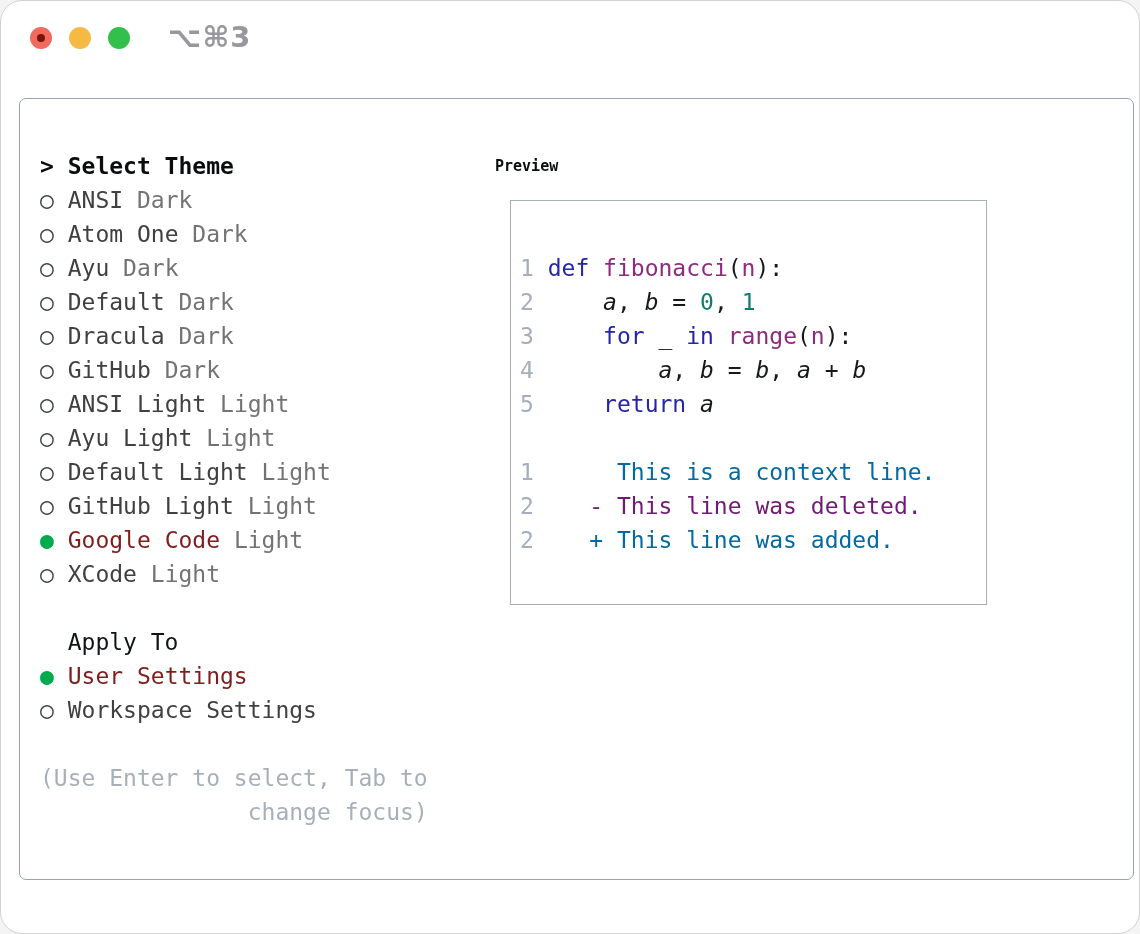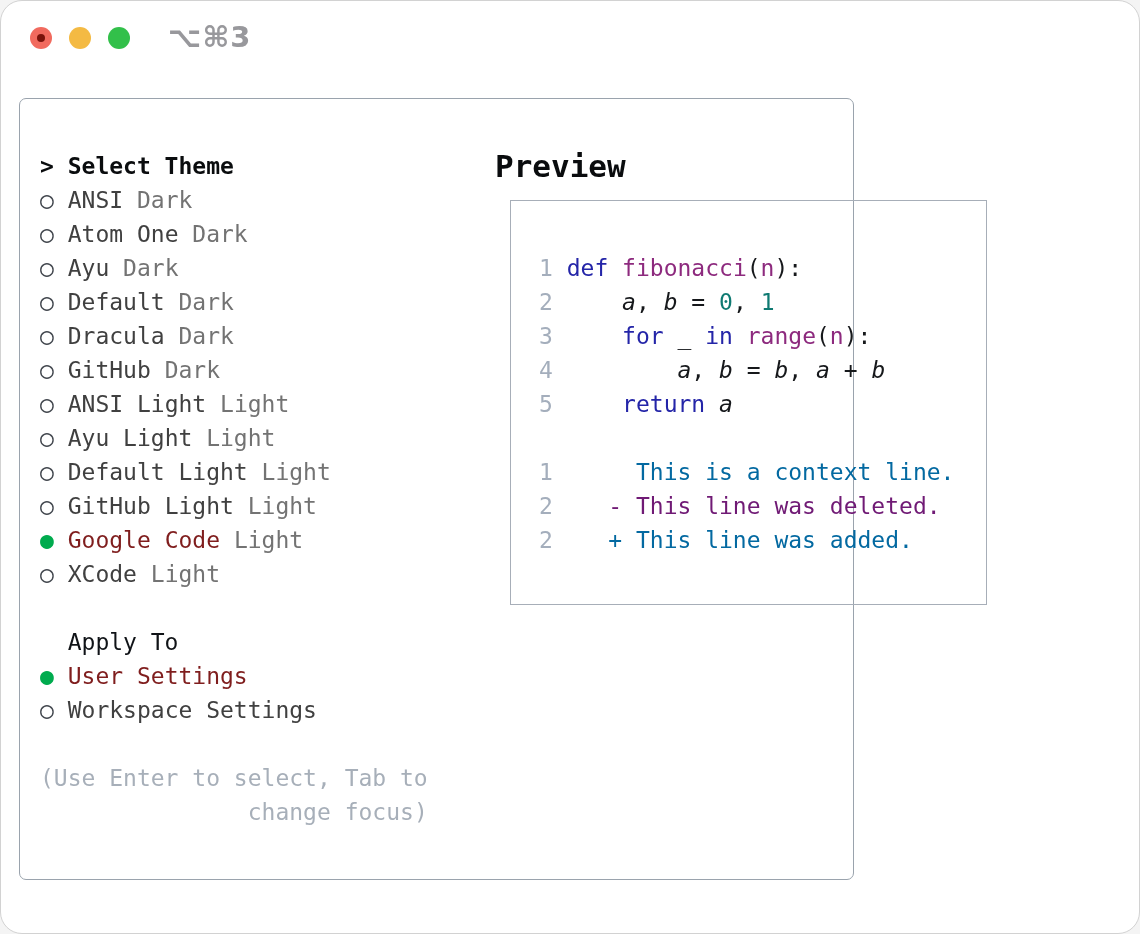--- a/index.html
+++ b/index.html
@@ -23,44 +23,44 @@
   }
   .light.yellow{ background:#f4ba43; }
   .light.green { background:#32c04a; }
   .win-title {
     position:absolute; left:167px; top:19px;
     font-family:"DejaVu Sans", "DejaVu Sans Mono", sans-serif;
     font-size:29px; font-weight:bold; color:#98989c; letter-spacing:1px;
   }
   
   .panel {
-    position:absolute; left:18px; top:97px; width:835px; height:782px;
+    position:absolute; left:18px; top:97px; width:1115px; height:782px;
     border:1.5px solid #9aa3ad; border-radius:7px; box-sizing:border-box;
     background:#ffffff;
   }
   .left-col {
     position:absolute; left:20px; top:50px;
     font-size:23px; line-height:34px; white-space:pre;
   }
   .row { height:34px; }
   .hd      { font-weight:bold; color:#0a0c0e; }
   .bullet  { color:#43484f; }
   .bullet.sel { color:#00ab4e; }
   .name    { color:#404040; }
   .name.sel{ color:#7f1d1d; }
   .variant { color:#737373; }
   .applyhd { color:#101317; }
   .row.hint{ color:#a7afb9;text-align:right; }
   
   .right-col { position:absolute; left:475px; top:50px; }
-  .preview-title { font-size:31px; line-height:34px; font-weight:bold; color:#0a0c0e; white-space:pre; }
+  .preview-title { font-size:15px; line-height:34px; font-weight:bold; color:#0a0c0e; white-space:pre; }
   .preview-box {
     margin-top:17px; margin-left:15px; width:477px; height:405px;
     border:1.5px solid #a7aeb8; box-sizing:border-box;
-    padding:50px 0 0 28px; font-size:23px; line-height:34px; white-space:pre;
+    padding:50px 0 0 9px; font-size:23px; line-height:34px; white-space:pre;
     overflow:hidden;
   }
   .code-row { height:34px; }
   .s-ln  { color:#a4aebc; }
   .s-kw  { color:#2425a8; }
   .s-fn  { color:#8d2a7e; }
   .s-num { color:#0f7a72; }
   .s-pl  { color:#16181b; }
   .s-va  { color:#16181b; font-style:italic; }
   .s-ctx { color:#0369a1; }

